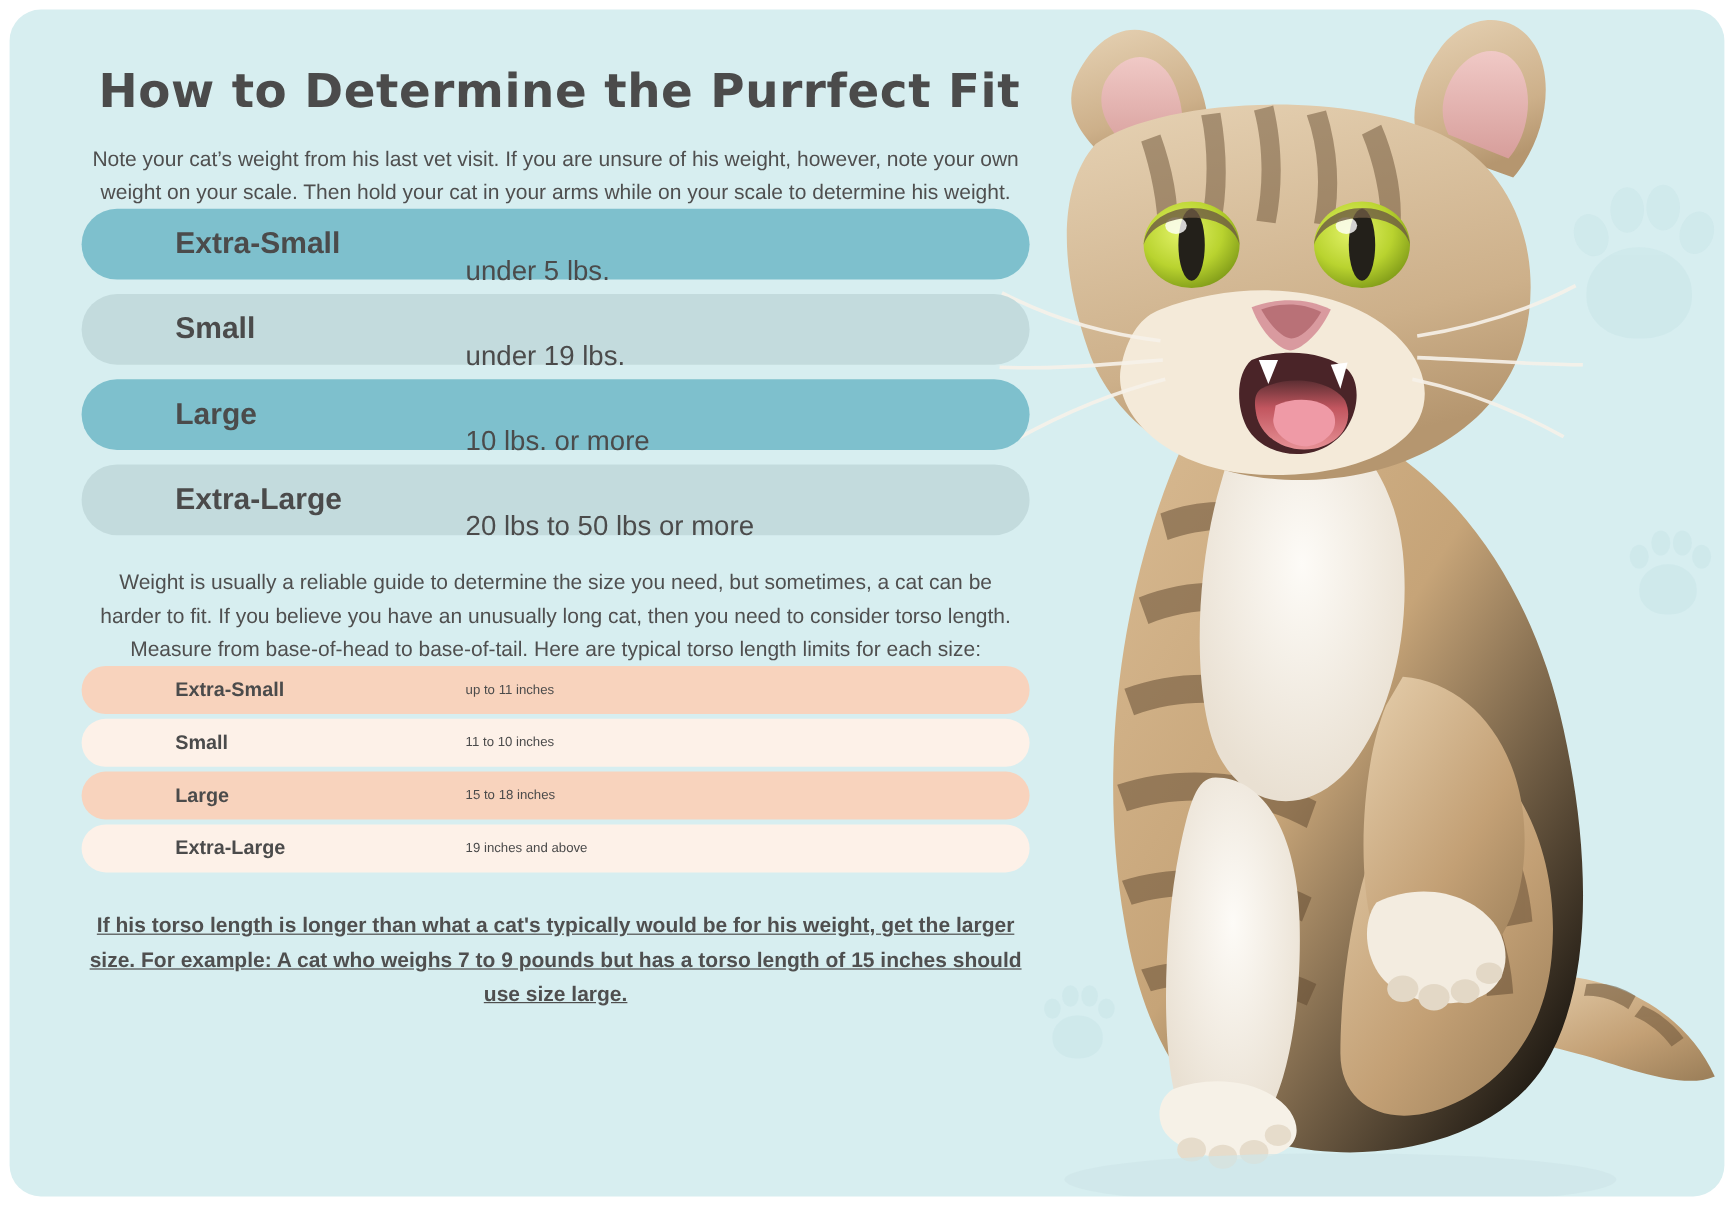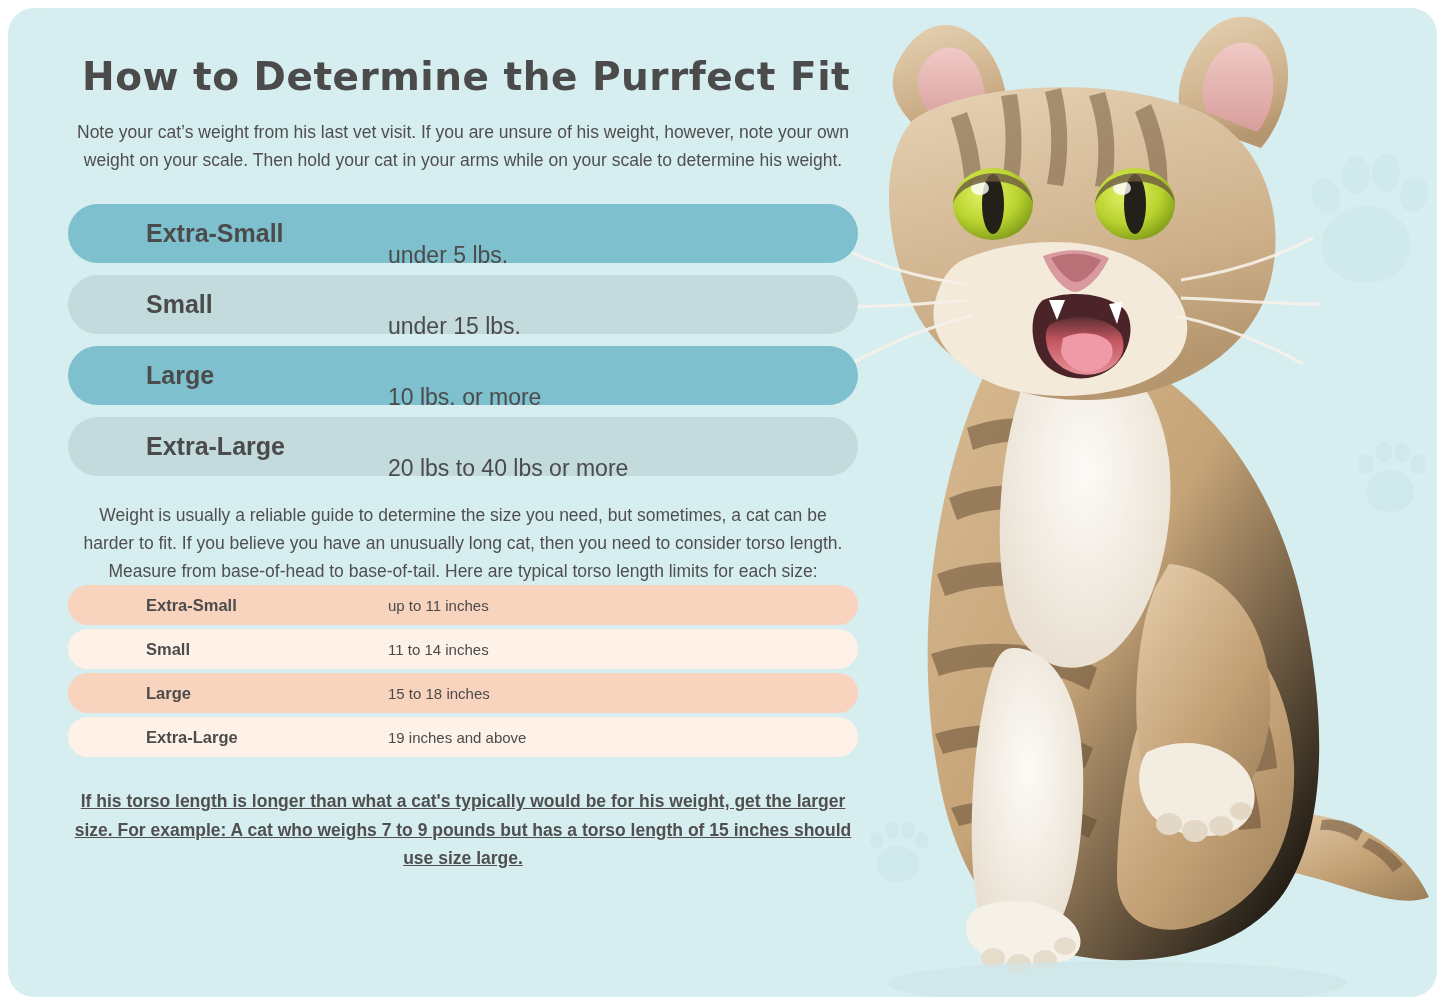--- a/index.html
+++ b/index.html
@@ -81,21 +81,21 @@
     padding-left: 14px;
     margin-bottom: 20px;
   }
   .intro, .mid-para {
     font-size: 17.5px;
     line-height: 1.58;
     color: #4f4f4f;
     text-align: center;
     padding: 0 8px;
   }
-  .intro { margin-bottom: 30px; }
+  .intro { }
   .mid-para { margin-top: 26px; }
 
   
   .wrow {
     display: flex;
     align-items: center;
     height: 59px;
     border-radius: 30px;
     margin-bottom: 12px;
   }
@@ -125,21 +125,21 @@
   .trow.dark  { background: #f8d3bd; }
   .trow.light { background: #fdf1e8; }
   .trow .lbl {
     width: 320px;
     padding-left: 78px;
     font-size: 16.5px;
     font-weight: bold;
     color: #4b4b4b;
   }
   .trow .val {
-    font-size: 15px;
+    font-size: 11px;
     color: #4b4b4b;
   }
   .footnote {
     margin-top: 30px;
     font-size: 17.5px;
     font-weight: bold;
     line-height: 1.62;
     color: #4f4f4f;
     text-align: center;
     padding: 0 4px;
@@ -333,42 +333,42 @@
 
       <p class="intro">Note your cat’s weight from his last vet visit. If you are unsure of his weight, however, note your own weight on your scale. Then hold your cat in your arms while on your scale to determine his weight.</p>
 
       <div>
         <div class="wrow dark">
           <span class="lbl">Extra-Small</span>
           <span class="val">under 5 lbs.</span>
         </div>
         <div class="wrow light">
           <span class="lbl">Small</span>
-          <span class="val">under 15 lbs.</span>
+          <span class="val">under 19 lbs.</span>
         </div>
         <div class="wrow dark">
           <span class="lbl">Large</span>
           <span class="val">10 lbs. or more</span>
         </div>
         <div class="wrow light">
           <span class="lbl">Extra-Large</span>
-          <span class="val">20 lbs to 40 lbs or more</span>
+          <span class="val">20 lbs to 50 lbs or more</span>
         </div>
       </div>
 
       <p class="mid-para">Weight is usually a reliable guide to determine the size you need, but sometimes, a cat can be harder to fit. If you believe you have an unusually long cat, then you need to consider torso length. Measure from base-of-head to base-of-tail. Here are typical torso length limits for each size:</p>
 
       <div>
         <div class="trow dark">
           <span class="lbl">Extra-Small</span>
           <span class="val">up to 11 inches</span>
         </div>
         <div class="trow light">
           <span class="lbl">Small</span>
-          <span class="val">11 to 14 inches</span>
+          <span class="val">11 to 10 inches</span>
         </div>
         <div class="trow dark">
           <span class="lbl">Large</span>
           <span class="val">15 to 18 inches</span>
         </div>
         <div class="trow light">
           <span class="lbl">Extra-Large</span>
           <span class="val">19 inches and above</span>
         </div>
       </div>

